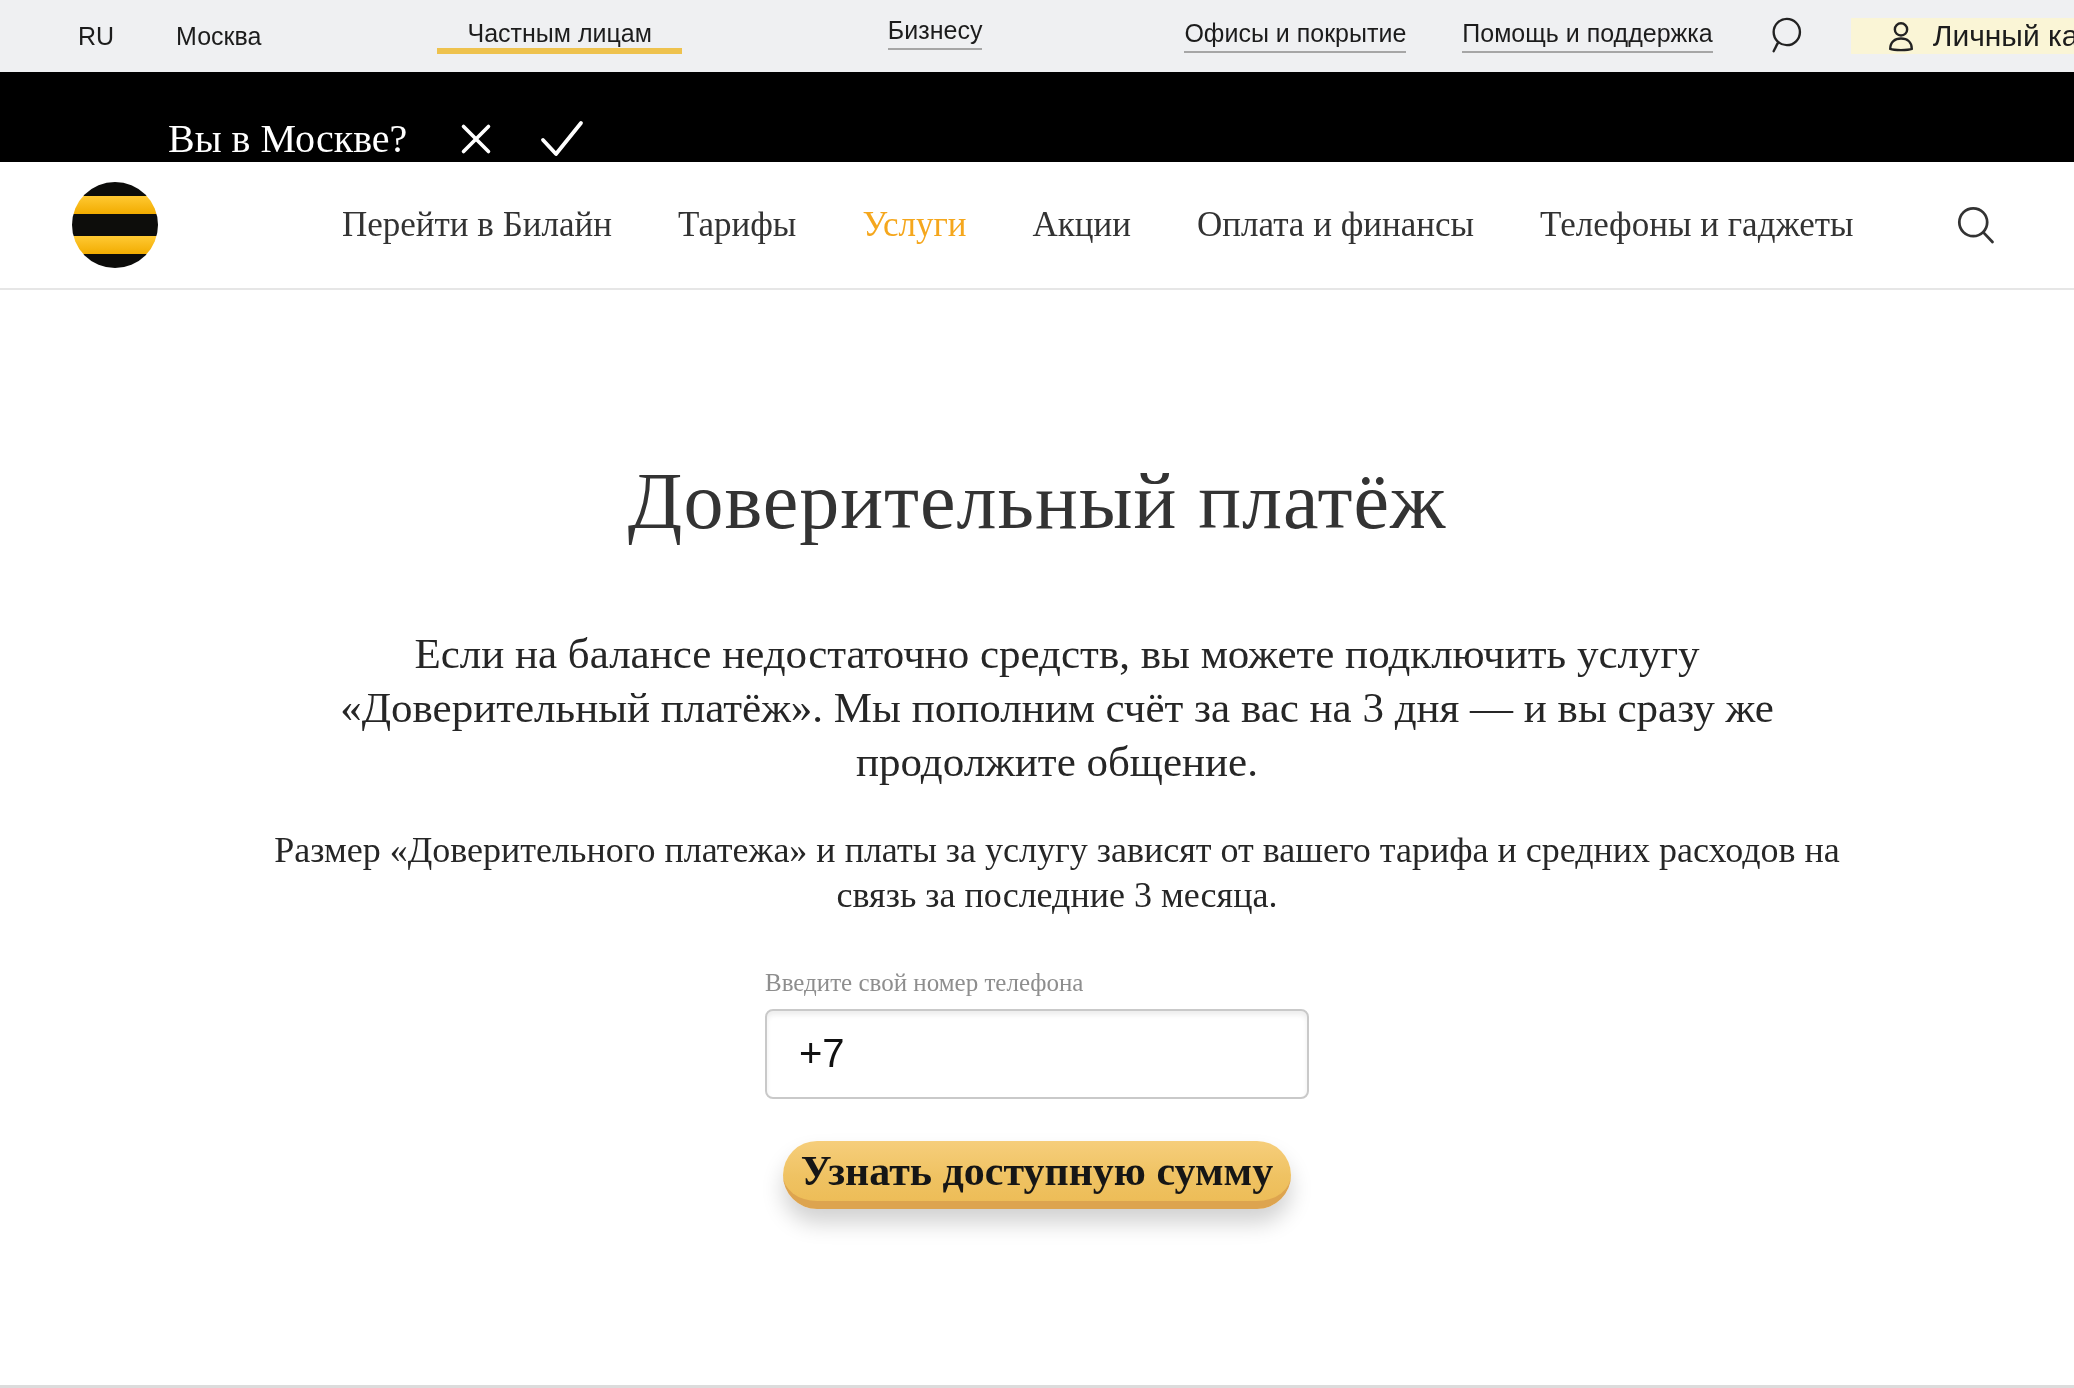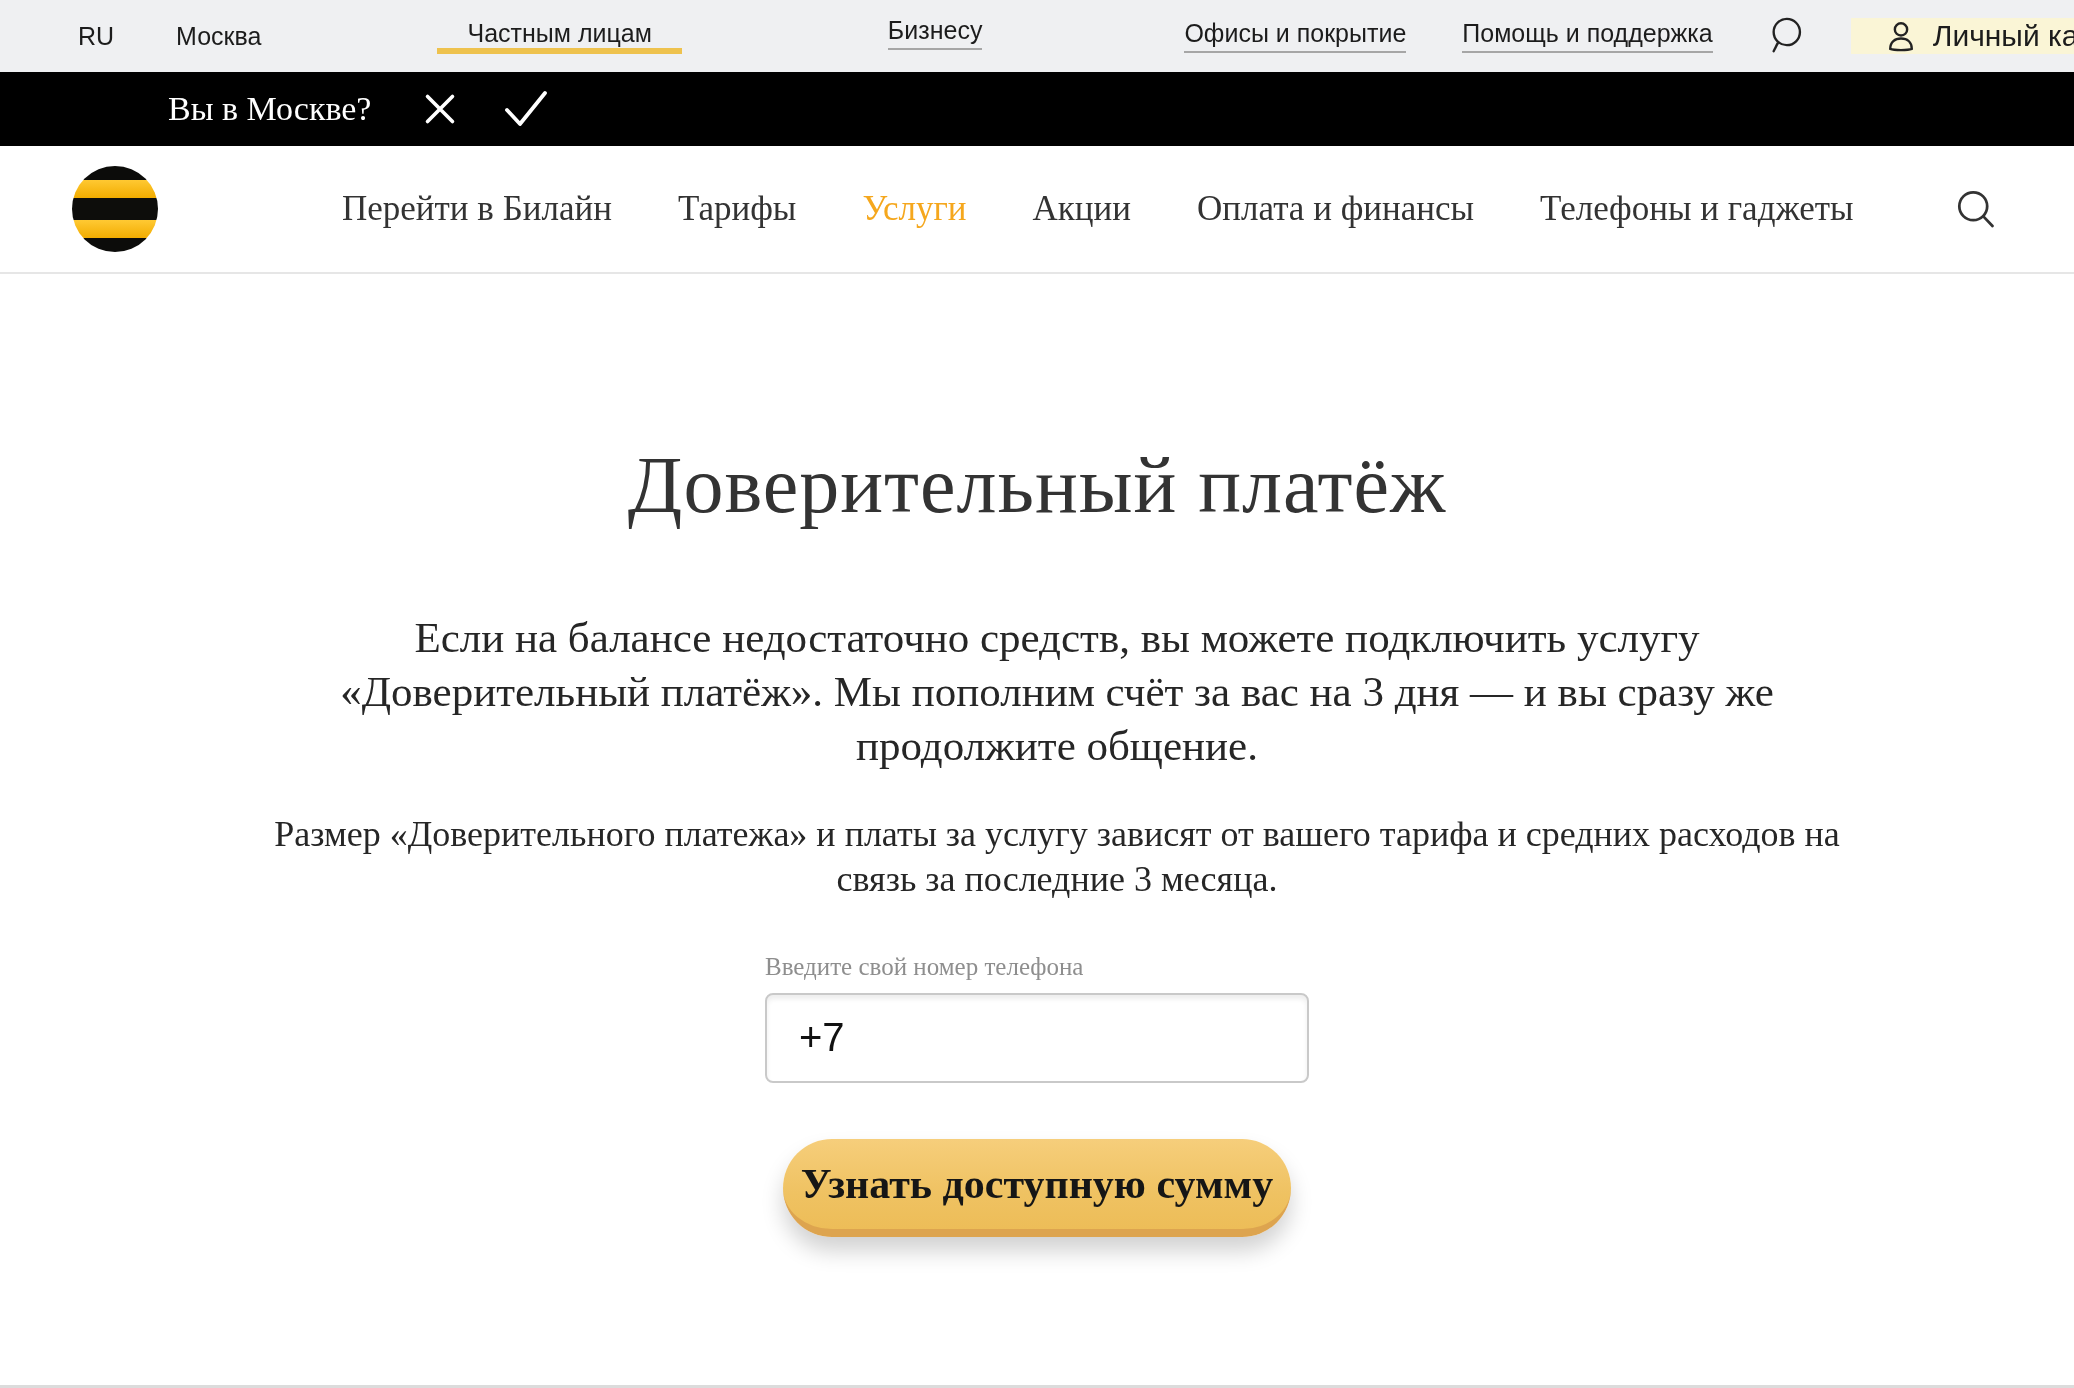--- a/index.html
+++ b/index.html
@@ -39,27 +39,27 @@
     display: flex;
     align-items: center;
     gap: 14px;
     font-size: 30px;
     color: #1c1c1c;
     cursor: pointer;
   }
 
   
   .locbar {
-    height: 74px;
+    height: 90px;
     background: #000000;
     display: flex;
-    align-items: center;
+    align-items: flex-end;
     color: #ffffff;
     font-family: "Liberation Serif", serif;
-    font-size: 34px;
+    font-size: 40px;
   }
   .locbar-text { margin-left: 168px; }
   .loc-btn { background: none; border: none; cursor: pointer; display: flex; align-items: center; }
   .loc-btn.dismiss { margin-left: 46px; }
   .loc-btn.confirm { margin-left: 36px; }
 
   
   .header {
     height: 128px;
     background: #ffffff;
@@ -133,23 +133,23 @@
     padding: 0 32px;
     font-family: "Liberation Sans", sans-serif;
     font-size: 40px;
     color: #111111;
     background: #ffffff;
     box-shadow: inset 0 4px 5px rgba(0,0,0,0.07);
     outline: none;
   }
   .submit-btn {
     display: block;
-    margin: 56px auto 0;
+    margin: 42px auto 0;
     width: 508px;
-    height: 98px;
+    height: 68px;
     border: none;
     border-bottom: 8px solid #dda44f;
     border-radius: 58px;
     background: linear-gradient(180deg, #f6ce7b 0%, #efc262 60%, #edbd58 100%);
     font-family: "Liberation Serif", serif;
     font-size: 42px;
     font-weight: 700;
     color: #161616;
     box-shadow: 0 14px 22px rgba(0,0,0,0.18);
     cursor: pointer;

